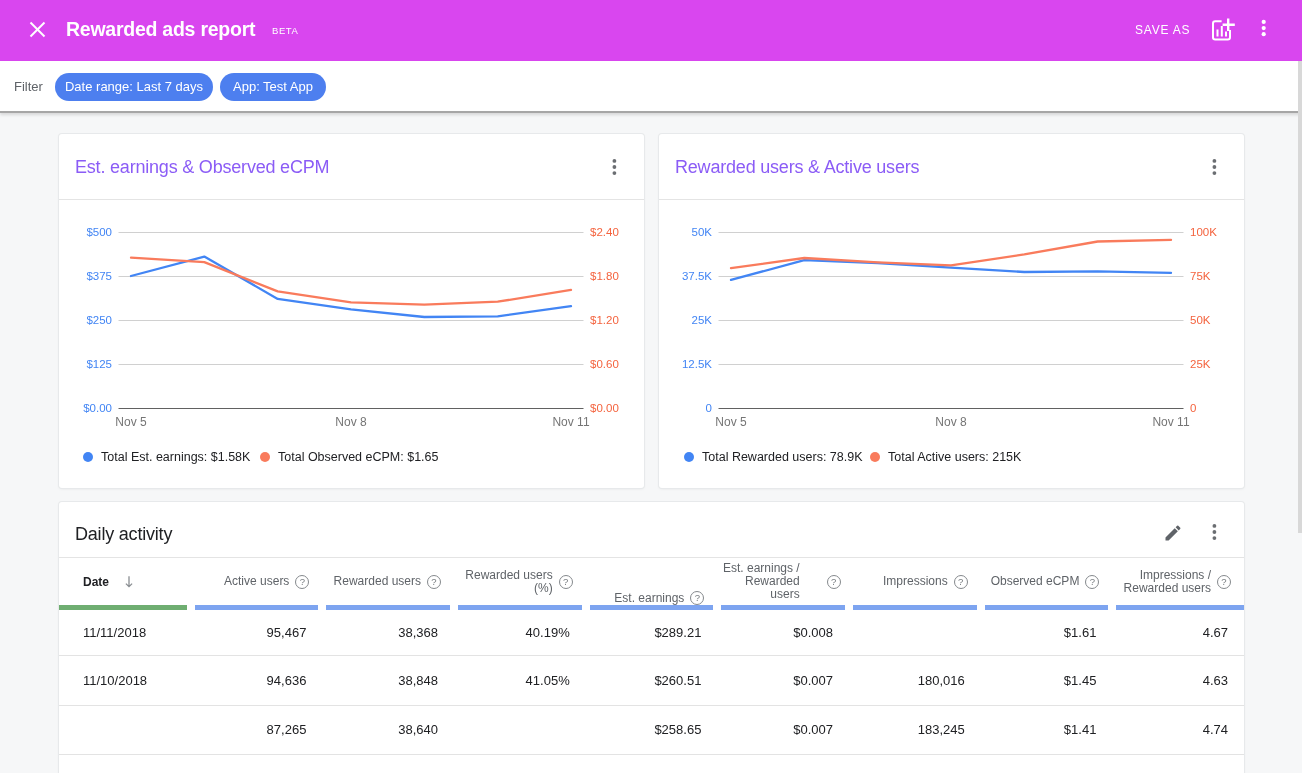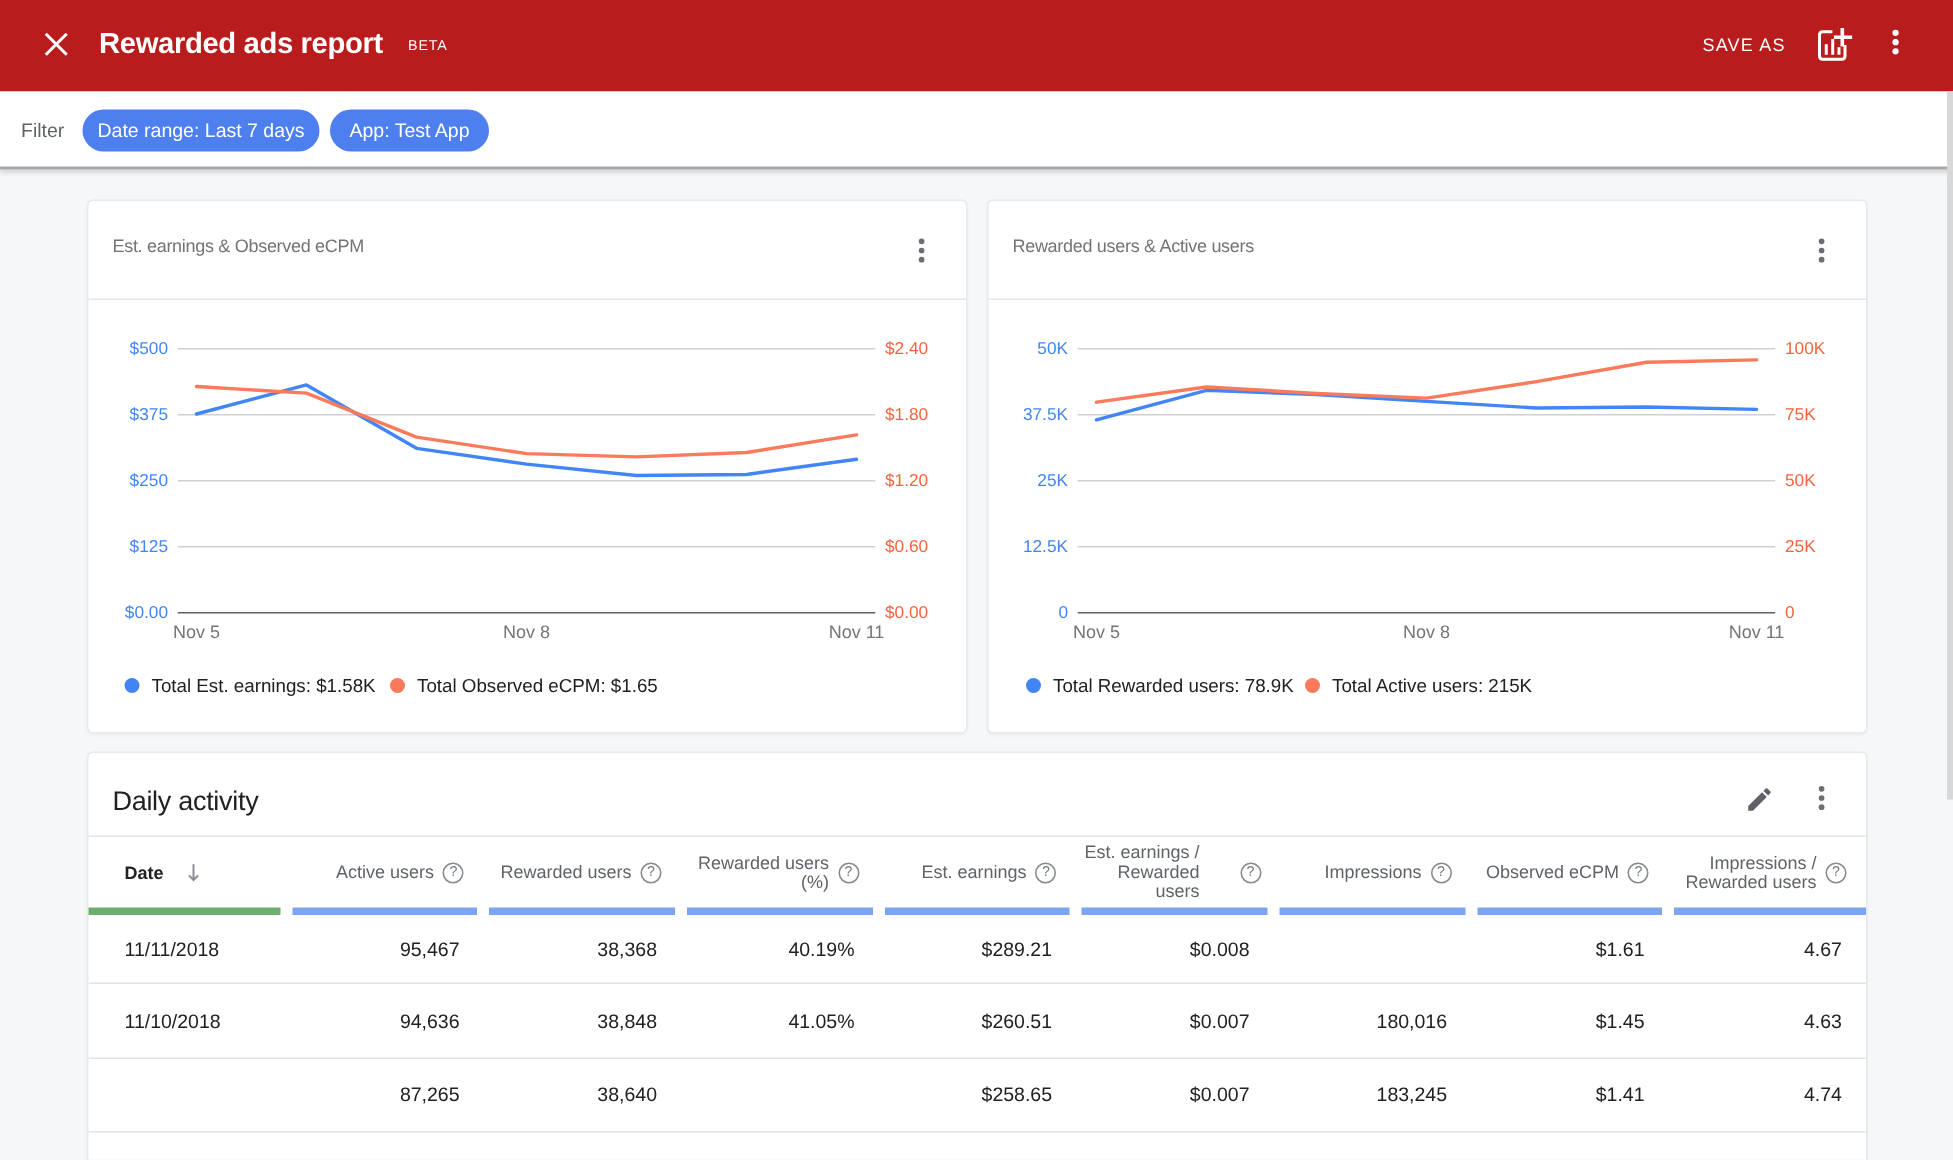--- a/index.html
+++ b/index.html
@@ -1,40 +1,40 @@
 <!DOCTYPE html>
 <html><head>
 <meta charset="utf-8">
 <style>
 * { margin:0; padding:0; box-sizing:border-box; }
 html,body { width:1302px; height:773px; overflow:hidden; }
 body { font-family:"Liberation Sans", sans-serif; background:#f6f7f8; position:relative; }
 .abs { position:absolute; }
 
 
-.appbar { position:absolute; left:0; top:0; width:1302px; height:61px; background:#b91c1c; }
+.appbar { position:absolute; left:0; top:0; width:1302px; height:61px; background:#d946ef; }
 .appbar .title { position:absolute; left:66px; top:18px; color:#fff; font-size:19.5px; font-weight:700; letter-spacing:-0.25px; }
 .appbar .beta { position:absolute; left:272px; top:25px; color:#fff; font-size:9.5px; letter-spacing:0.6px; }
 .appbar .saveas { position:absolute; left:1135px; top:23px; color:#fff; font-size:12px; letter-spacing:0.8px; }
 
 
 .filterbar { position:absolute; left:0; top:61px; width:1302px; height:52px; background:#fff; border-bottom:2px solid #a6a6a6; box-shadow:0 2px 3px rgba(0,0,0,0.13); }
 .filterbar .lbl { position:absolute; left:14px; top:79px; font-size:13px; color:#5f6368; }
 .pill { position:absolute; top:73px; height:28px; border-radius:14px; background:#4d7fef; color:#fff; font-size:13px; line-height:28px; text-align:center; }
 .pill1 { left:55px; width:158px; }
 .pill2 { left:220px; width:106px; }
 .filterbar .lbl { top:18px; }
 .pill { top:12px; }
 
 
 .card { position:absolute; background:#fff; border-radius:3px; box-shadow:0 0 0 1px #e7e9eb, 0 1px 3px rgba(0,0,0,0.08); }
 #card1 { left:59px; top:134px; width:585px; height:354px; }
 #card2 { left:659px; top:134px; width:585px; height:354px; }
 #tcard { left:59px; top:502px; width:1185px; height:275px; }
-.ctitle { position:absolute; left:16px; top:23px; font-size:12px; letter-spacing:-0.2px; color:#737373; }
+.ctitle { position:absolute; left:16px; top:23px; font-size:18px; letter-spacing:-0.2px; color:#8b5cf6; }
 .cdiv { position:absolute; left:0; top:65px; width:100%; height:1px; background:#e4e4e4; }
 .legend { position:absolute; top:316px; height:14px; display:flex; align-items:center; }
 .ldot { width:10px; height:10px; border-radius:50%; display:inline-block; margin-right:8px; }
 .ltext { font-size:12.5px; color:#202124; }
 
 
 .tt { position:absolute; left:16px; top:22px; font-size:18px; letter-spacing:-0.2px; color:#202124; }
 .thdiv { position:absolute; left:0; top:55px; width:100%; height:1px; background:#e4e4e4; }
 .hcell { position:absolute; top:56px; height:47px; display:flex; align-items:center; justify-content:flex-end; font-size:12px; color:#5f6368; padding-right:13px !important; }
 .hcell .txt { text-align:right; line-height:13px; }
@@ -191,21 +191,21 @@
       <span class="qm">?</span>
     </div>
   <div class="hcell" style="left:263.3px;width:131.7px;padding-right:16px;">
       <span class="txt">Rewarded users</span>
       <span class="qm">?</span>
     </div>
   <div class="hcell" style="left:395.0px;width:131.7px;padding-right:16px;">
       <span class="txt">Rewarded users<br>(%)</span>
       <span class="qm">?</span>
     </div>
-  <div class="hcell" style="left:526.7px;width:131.7px;padding-right:16px;">
+  <div class="hcell" style="left:526.7px;width:131.7px;padding-right:16px;align-items:flex-end;">
       <span class="txt">Est. earnings</span>
       <span class="qm">?</span>
     </div>
   <div class="hcell" style="left:663px;width:131.7px;padding-right:16px;gap:21px;">
       <span class="txt">Est. earnings /<br>Rewarded users</span>
       <span class="qm">?</span>
     </div>
   <div class="hcell" style="left:790.0px;width:131.7px;padding-right:16px;">
       <span class="txt">Impressions</span>
       <span class="qm">?</span>

